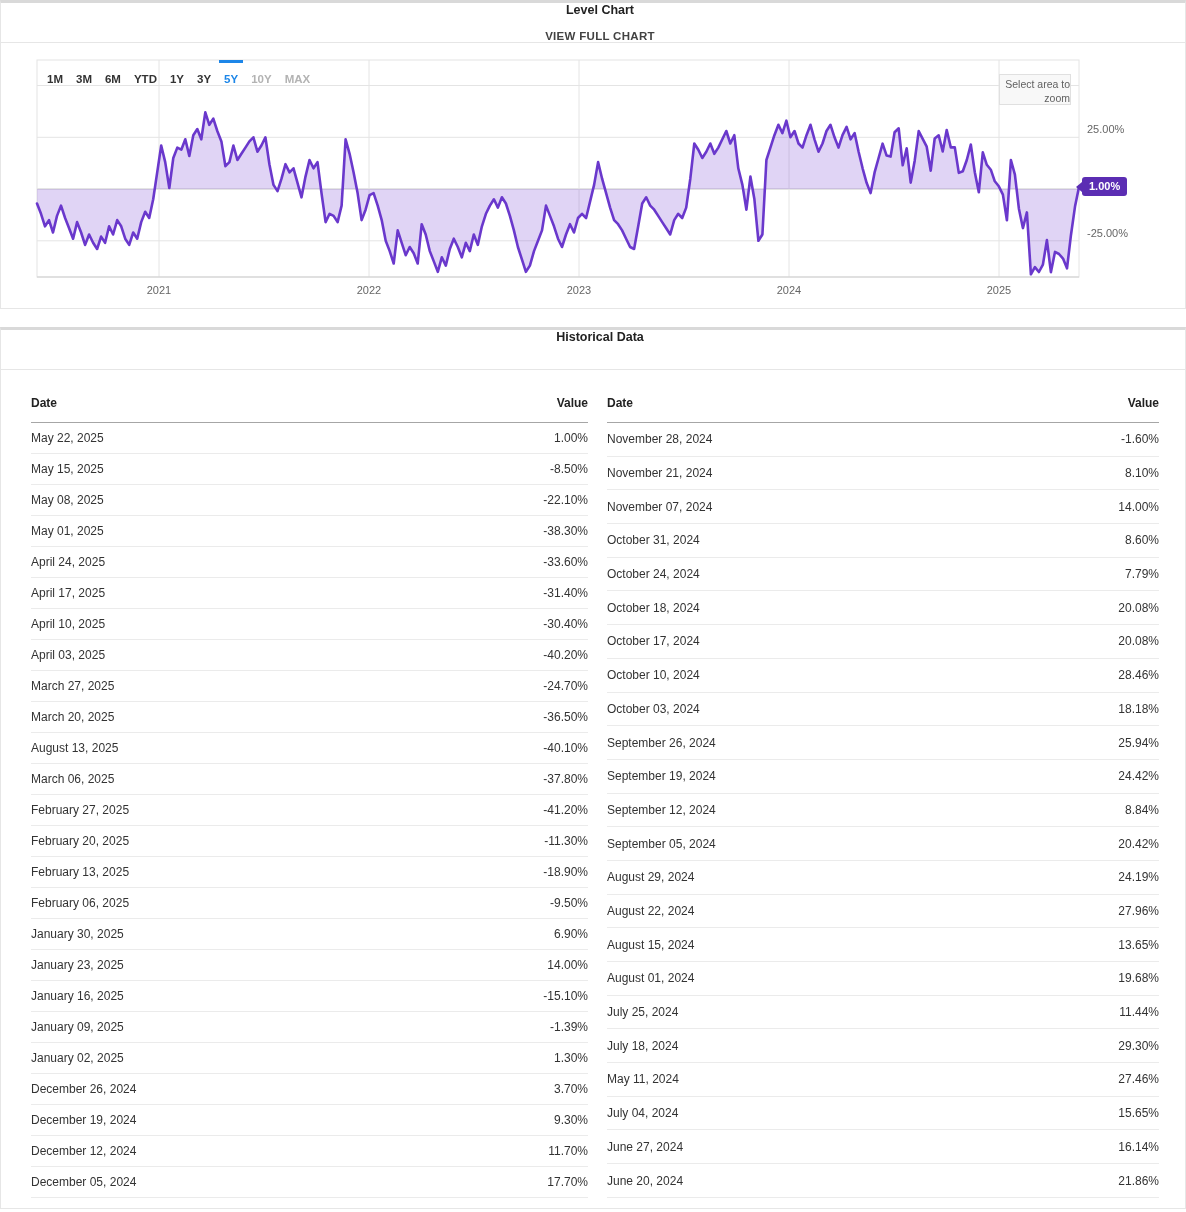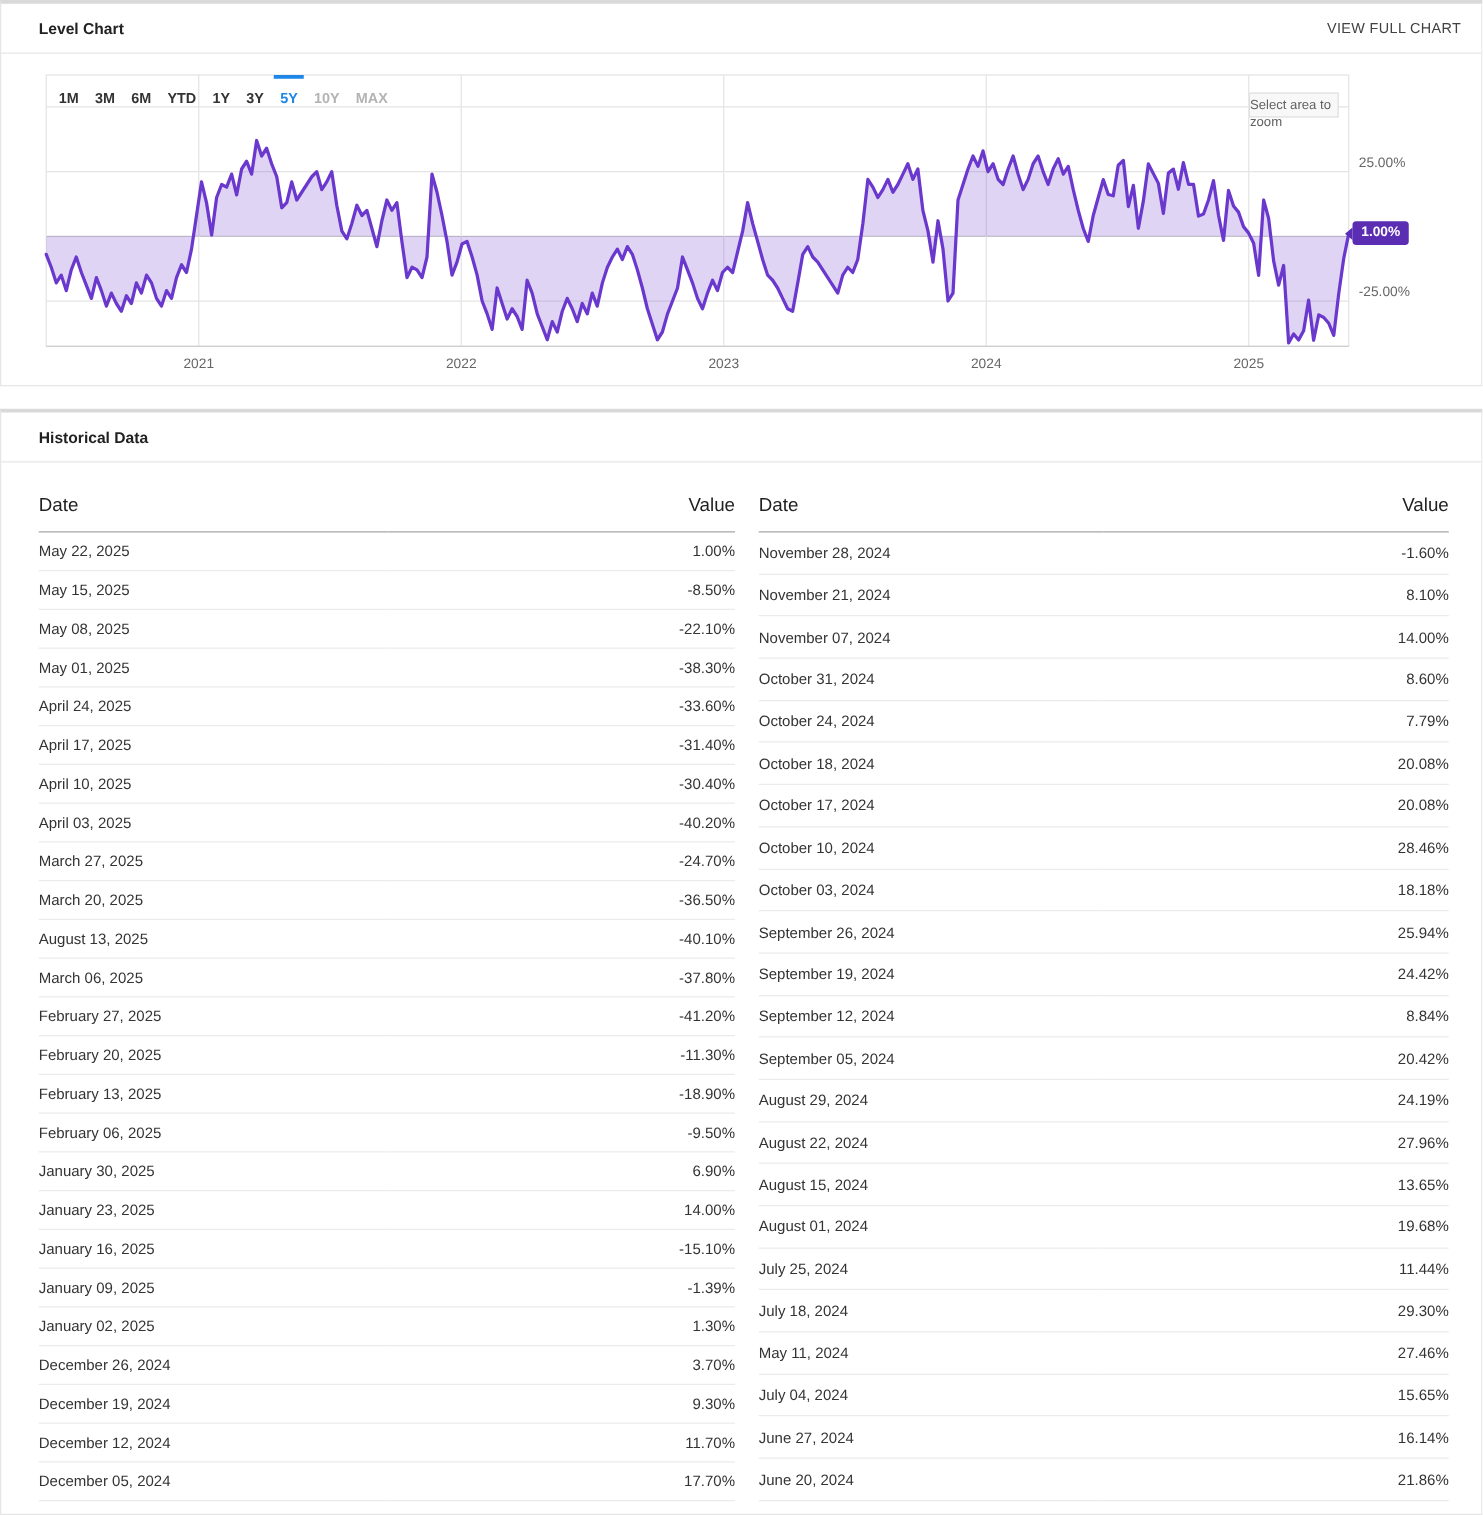--- a/index.html
+++ b/index.html
@@ -13,24 +13,25 @@
     background:#fff;
     border:1px solid #e6e6e6;
     border-top:3px solid #d9d9d9;
   }
   .card + .card { margin-top:18px; }
   .card-header {
     height:40px;
     display:flex; align-items:center; justify-content:space-between;
     padding:0 16px 0 30px;
     border-bottom:1px solid #e6e6e6;
+    flex-direction:column;
   }
   .card-title { font-size:12.5px; font-weight:bold; color:#222; }
   .card-action {
-    font-size:11.5px; font-weight:normal; color:#424242;
+    font-size:11.5px; font-weight:bold; color:#424242;
     letter-spacing:.3px; cursor:pointer; text-decoration:none;
   }
 
   
   .chart-region { position:relative; height:265px; }
   .chart-svg { position:absolute; left:0; top:0; }
 
   .ranges {
     position:absolute; left:46px; top:26px;
     display:flex; gap:13px; z-index:3;
@@ -41,23 +42,23 @@
     cursor:pointer; line-height:20px;
   }
   .range.active { color:#1d86e8; }
   .range.active::before {
     content:""; position:absolute; left:50%; transform:translateX(-50%);
     top:-9px; width:24px; height:3px; background:#1d86e8;
   }
   .range.disabled { color:#b3b3b3; cursor:default; }
 
   .zoom-hint {
-    position:absolute; left:998px; top:31px; width:72px; height:20px;
+    position:absolute; left:998px; top:31px; width:72px; height:31px;
     background:#f8f8f8; border:1px solid #e0e0e0;
-    font-size:10.5px; color:#616161; text-align:left;
+    font-size:10.5px; color:#616161; text-align:right;
     line-height:1.35; padding-top:2px; z-index:3;
   }
 
   .value-badge {
     position:absolute; left:1081px; top:134px; height:19px;
     background:#5b2db3; color:#fff;
     font-size:11px; font-weight:bold; line-height:19px;
     padding:0 7px; border-radius:3px; z-index:4;
   }
   .value-badge::before {
@@ -67,21 +68,21 @@
 
   
   .tables {
     display:flex; gap:19px;
     padding:16px 26px 10px 30px;
   }
   table { border-collapse:collapse; table-layout:fixed; }
   .t-left  { width:558px; }
   .t-right { width:553px; }
   th {
-    font-size:15px; font-weight:normal; color:#222; text-align:left;
+    font-size:12px; font-weight:bold; color:#222; text-align:left;
     padding:10px 0 12px 0;
     border-bottom:1px solid #a6a6a6;
   }
   th.num, td.num { text-align:right; }
   td {
     font-size:12px; color:#333;
     height:31px; padding:0;
     border-bottom:1px solid #ebebeb;
     white-space:nowrap;
   }

